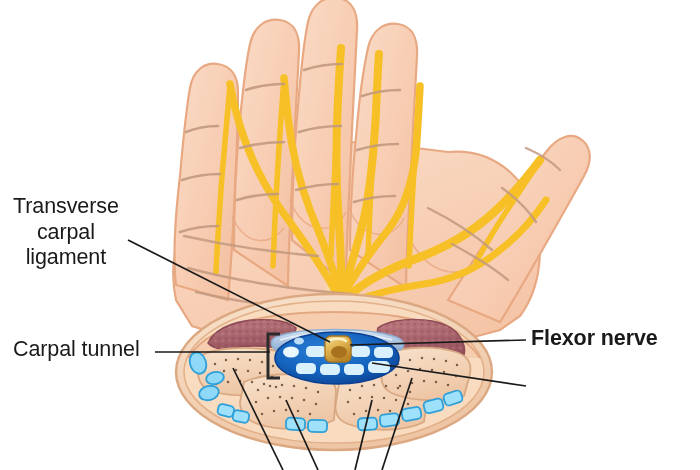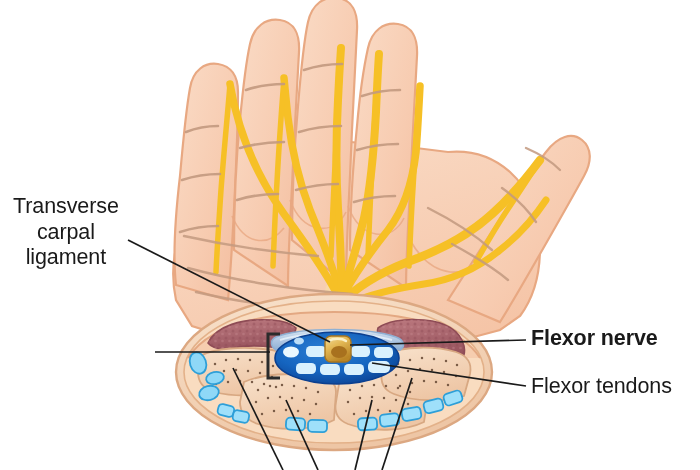--- a/index.html
+++ b/index.html
@@ -343,18 +343,18 @@
       <line x1="286" y1="400" x2="318" y2="470"></line>
       <line x1="372" y1="400" x2="355" y2="470"></line>
       <line x1="412" y1="378" x2="382" y2="470"></line>
     </g>
   </svg>
 
   <div class="lbl" id="label-transverse-carpal-ligament">Transverse
 carpal
 ligament</div>
 
+  <div class="lbl" id="label-carpal-tunnel">Carpal tunnel</div>
 
   <div class="lbl bold" id="label-median-nerve">Flexor nerve</div>
 
-  <div class="lbl" id="label-flexor-tendons">Flexor tendons</div>
 
 </div>
 
 </body></html>

